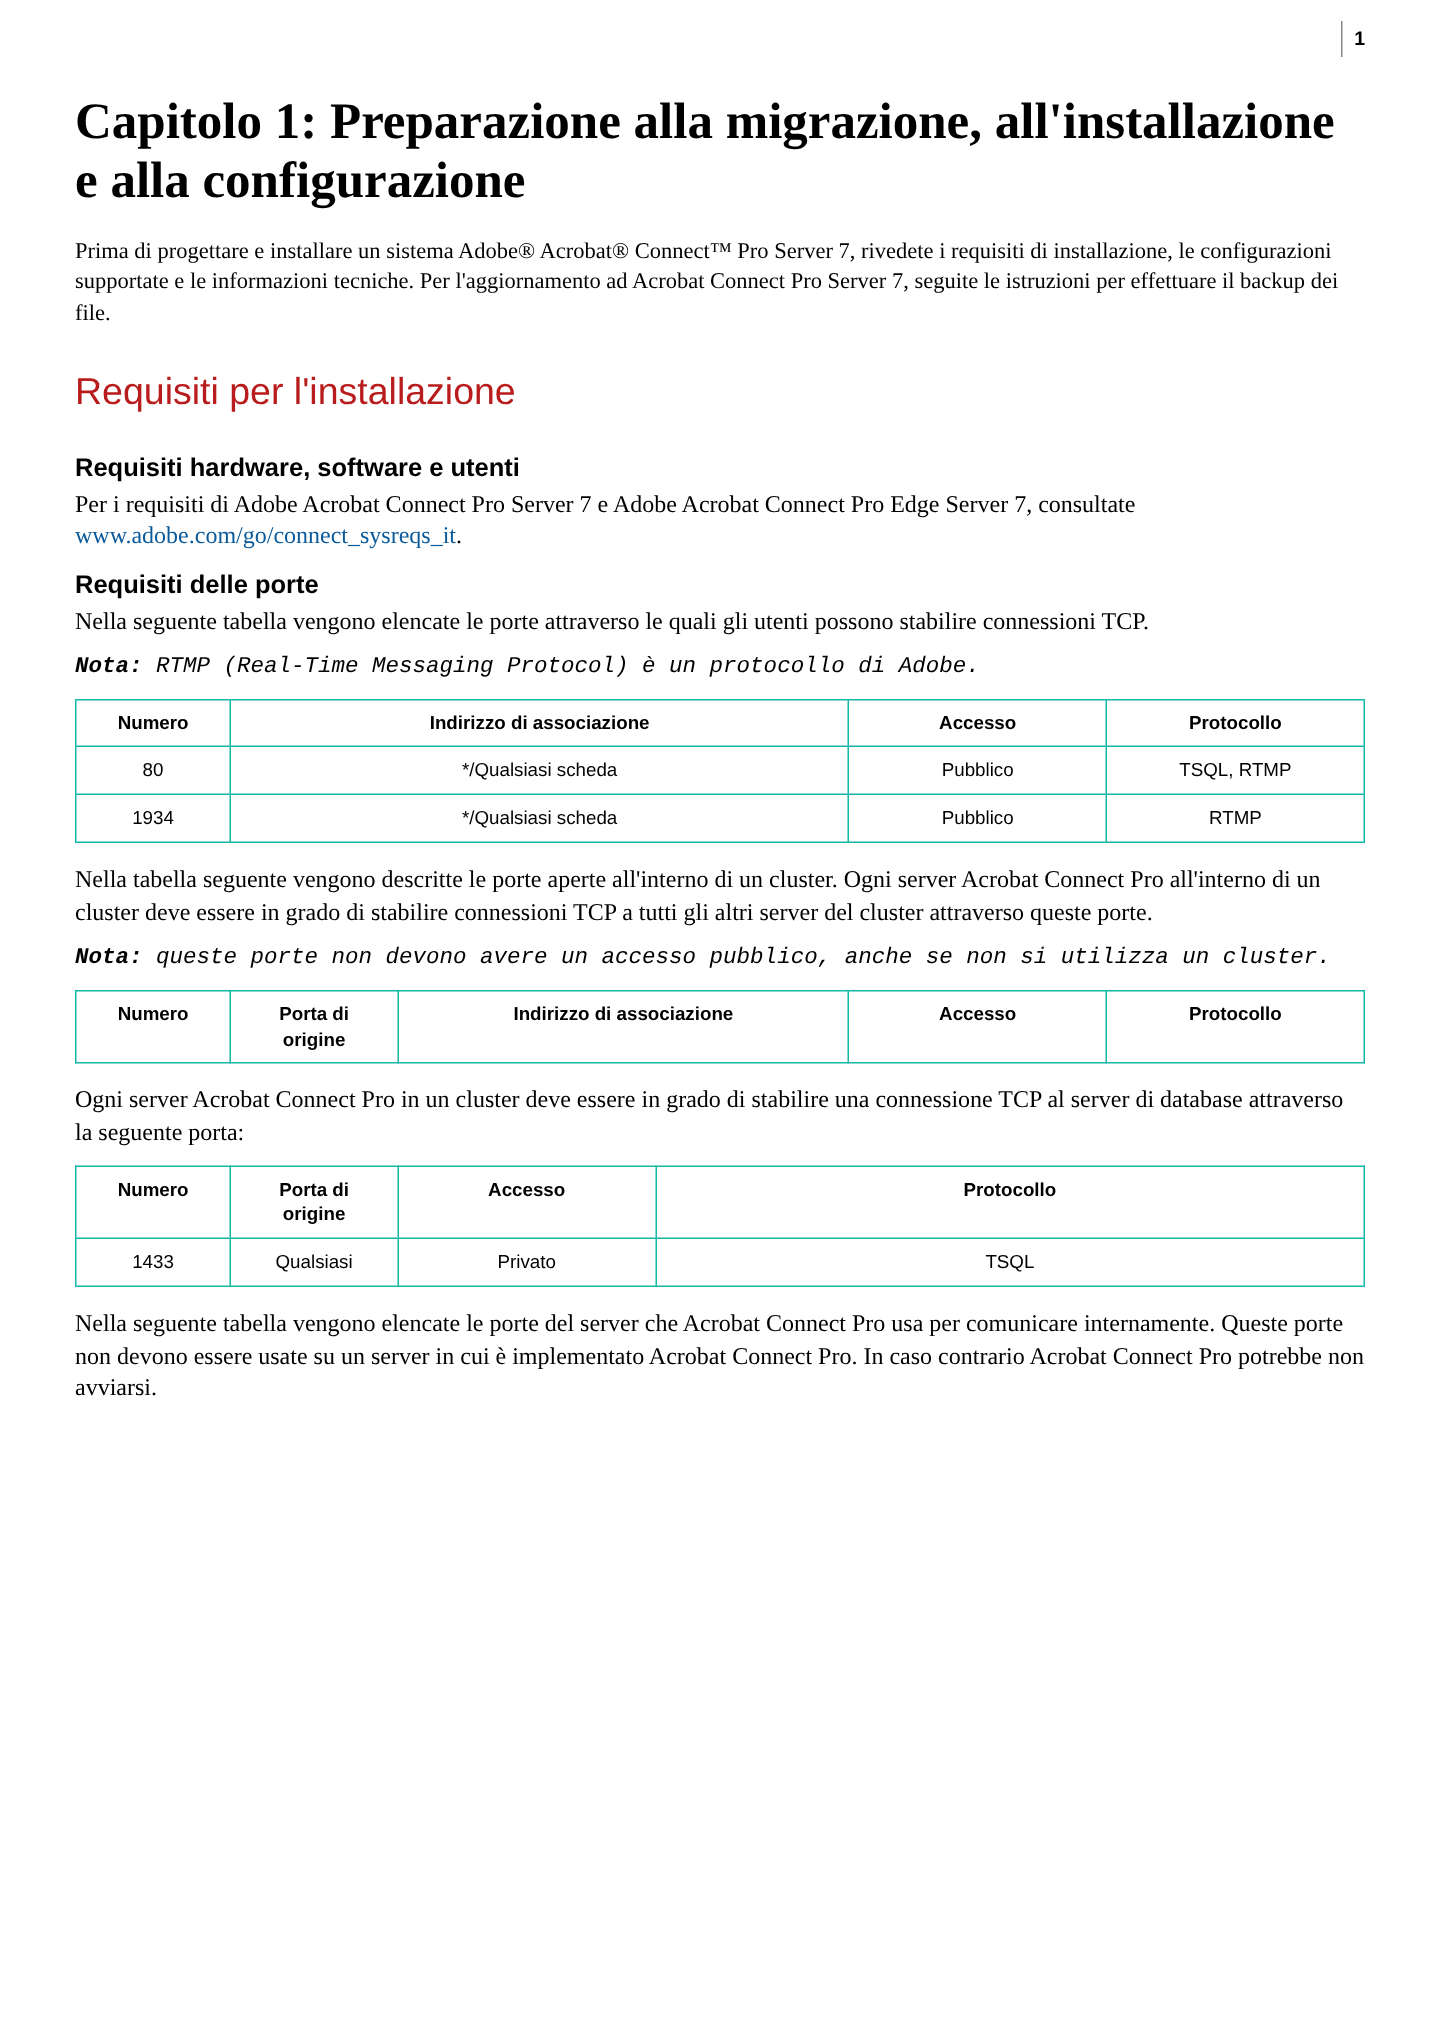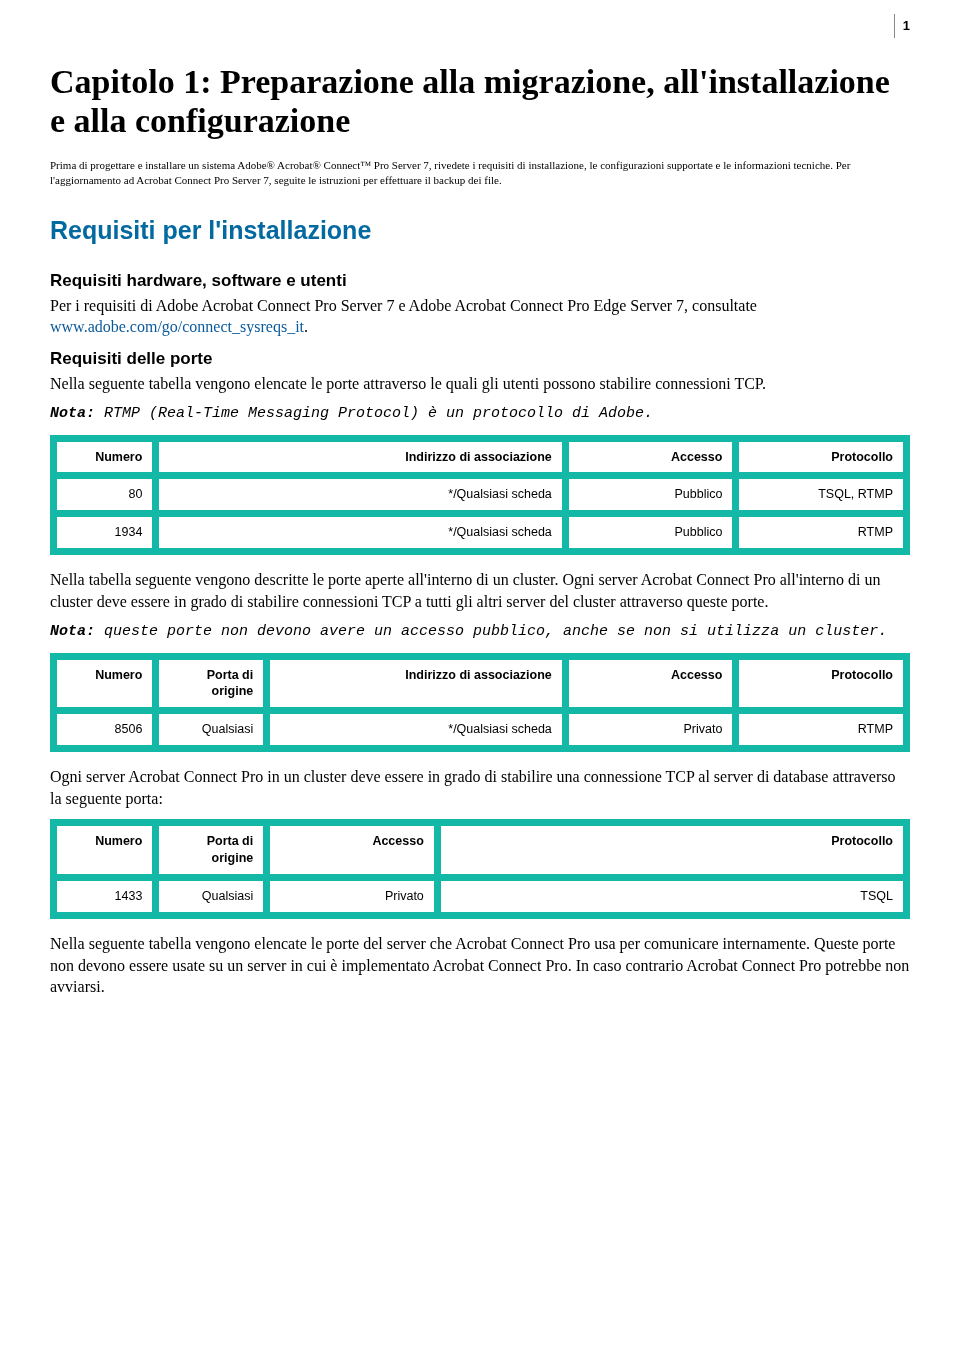--- a/index.html
+++ b/index.html
@@ -27,27 +27,27 @@
   }
   h1.chapter {
     font-family: "Minion Pro", Georgia, serif;
     font-weight: 700;
     font-size: 34px;
     line-height: 1.15;
     margin: 22px 0 18px 0;
   }
   p.intro {
     font-family: "Minion Pro", Georgia, serif;
-    font-size: 11px;
+    font-size: 15px;
     margin: 0 0 26px 0;
   }
   h2.section {
     font-family: "Myriad Pro", "Helvetica Neue", Arial, sans-serif;
-    font-weight: 700;
-    color: #0369a1;
+    font-weight: 400;
+    color: #b91c1c;
     font-size: 25px;
     margin: 10px 0 22px 0;
   }
   h3.sub {
     font-family: "Myriad Pro", "Helvetica Neue", Arial, sans-serif;
     font-weight: 700;
     font-size: 17px;
     margin: 10px 0 2px 0;
   }
   p.body {
@@ -72,23 +72,23 @@
     text-decoration: none;
   }
   table.ports {
     border-collapse: collapse;
     width: 100%;
     margin: 6px 0 14px 0;
     font-family: "Myriad Pro", "Helvetica Neue", Arial, sans-serif;
     font-size: 12.5px;
   }
   table.ports th, table.ports td {
-    border: 7px solid #14b8a6;
+    border: 1px solid #14b8a6;
     padding: 7px 10px;
-    text-align: right;
+    text-align: center;
     vertical-align: top;
   }
   table.ports th {
     font-weight: 700;
   }
   .col-num { width: 12%; }
   .col-orig { width: 13%; }
   .col-acc { width: 20%; }
   .col-proto { width: 20%; }
 </style>
@@ -148,27 +148,20 @@
   <thead>
     <tr>
       <th class="col-num">Numero</th>
       <th class="col-orig">Porta di origine</th>
       <th>Indirizzo di associazione</th>
       <th class="col-acc">Accesso</th>
       <th class="col-proto">Protocollo</th>
     </tr>
   </thead>
   <tbody>
-    <tr>
-      <td>8506</td>
-      <td>Qualsiasi</td>
-      <td>*/Qualsiasi scheda</td>
-      <td>Privato</td>
-      <td>RTMP</td>
-    </tr>
   </tbody>
 </table>
 
 <p class="body">Ogni server Acrobat Connect Pro in un cluster deve essere in grado di stabilire una connessione TCP al server di database attraverso la seguente porta:</p>
 
 <table class="ports">
   <thead>
     <tr>
       <th class="col-num">Numero</th>
       <th class="col-orig">Porta di origine</th>

